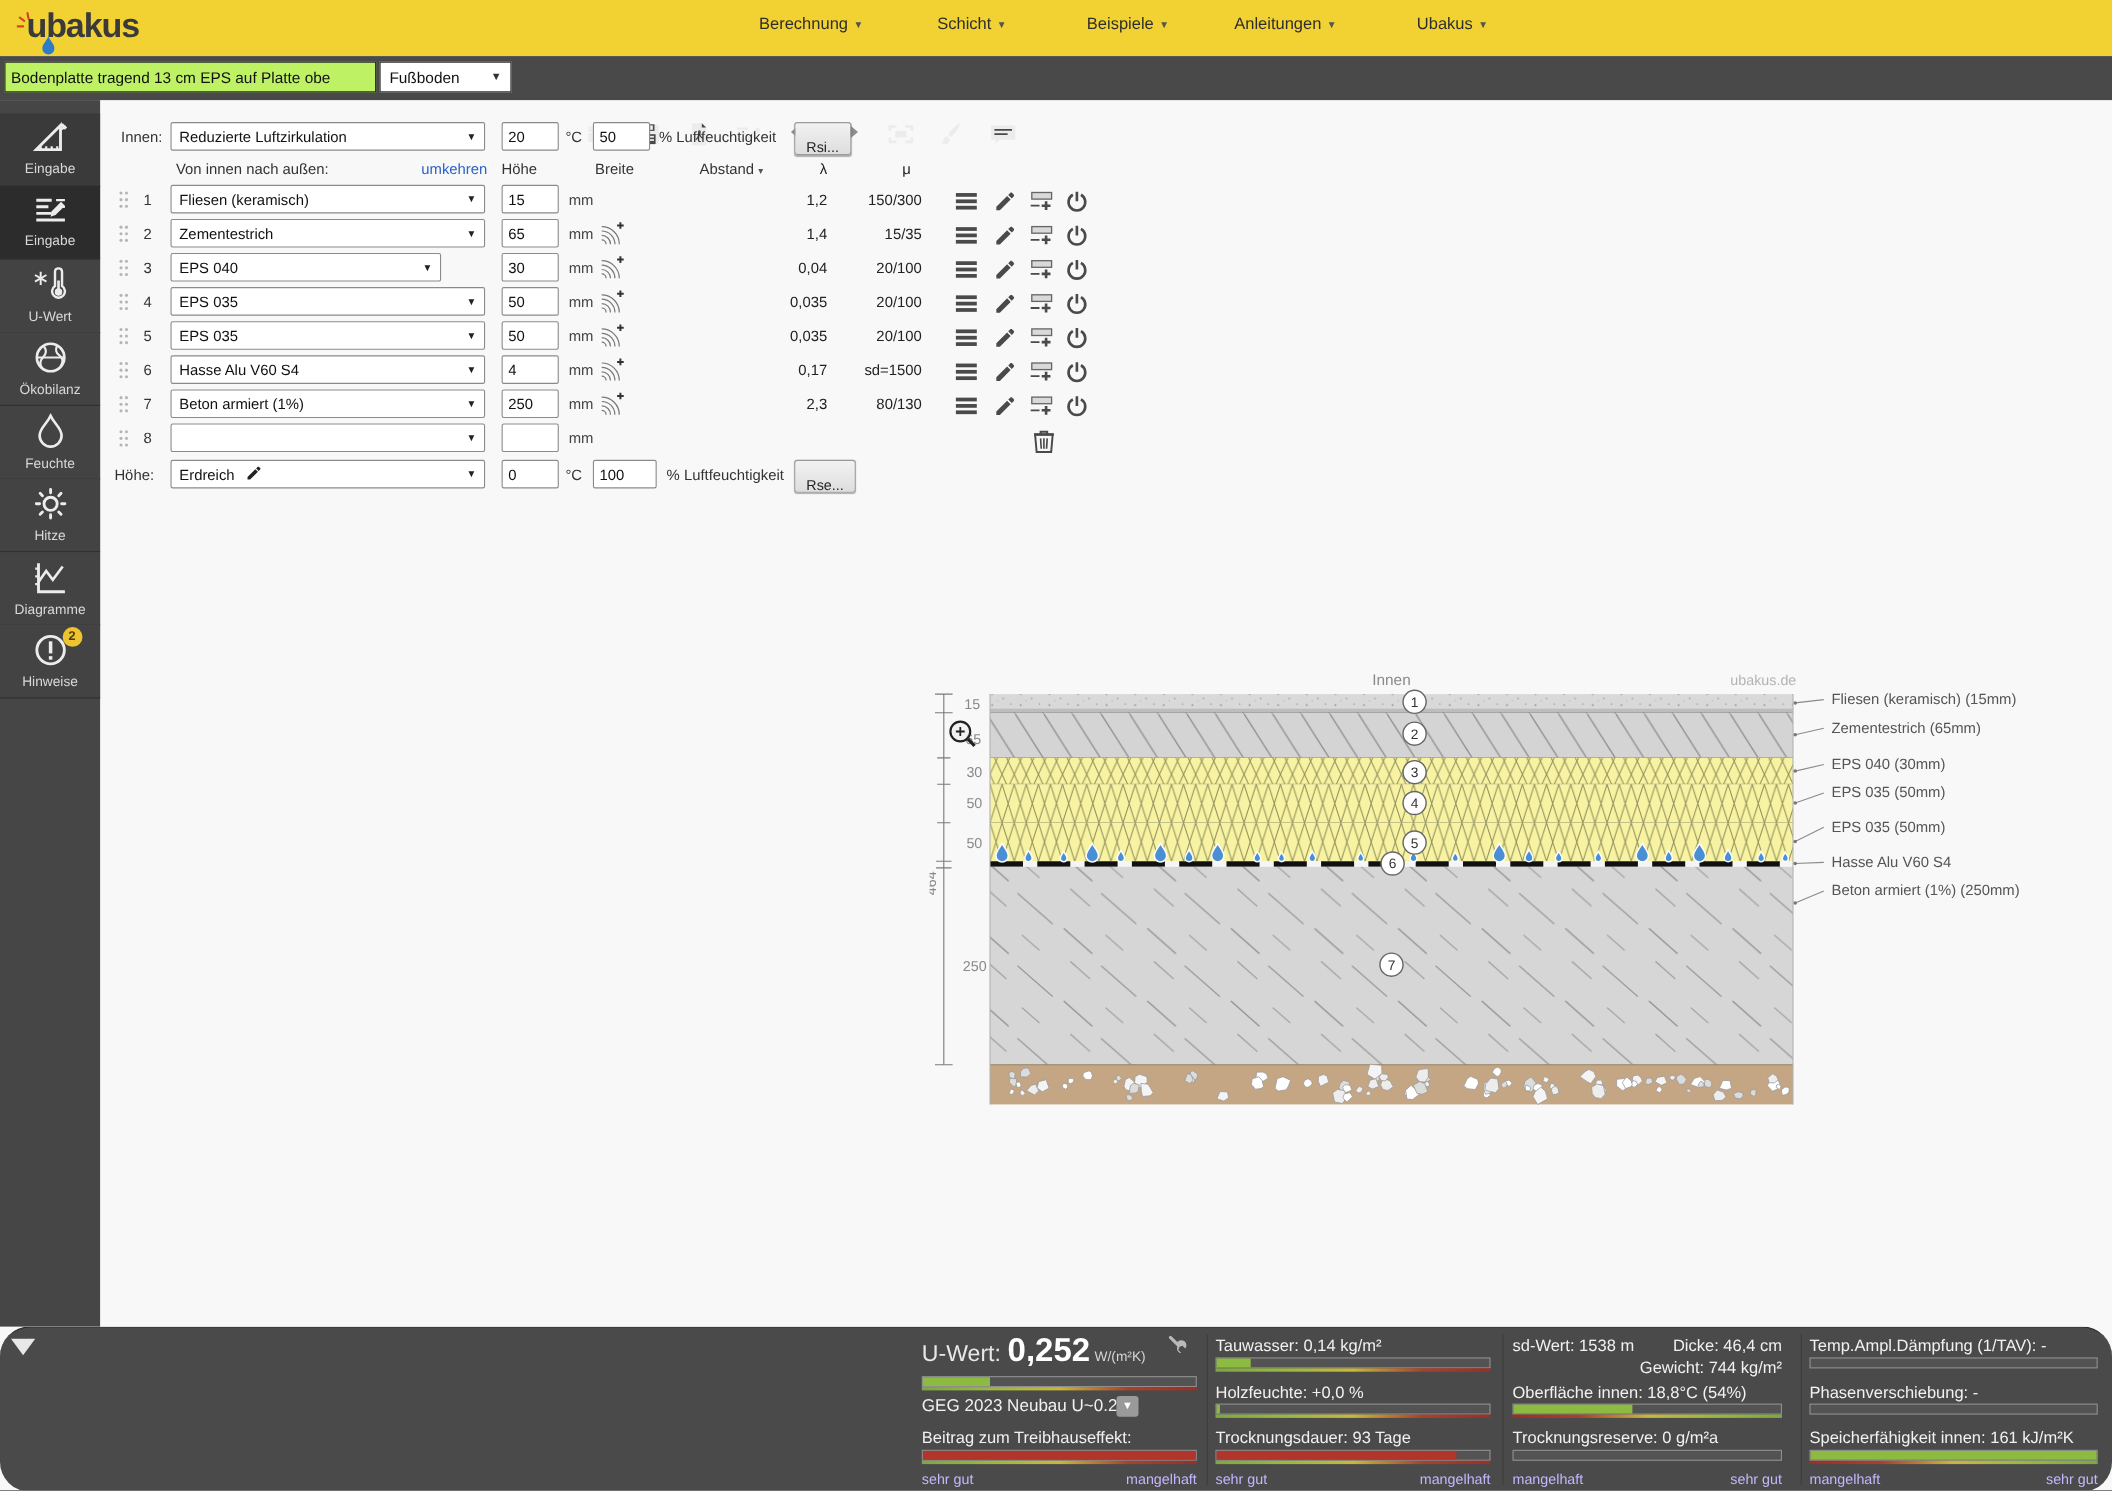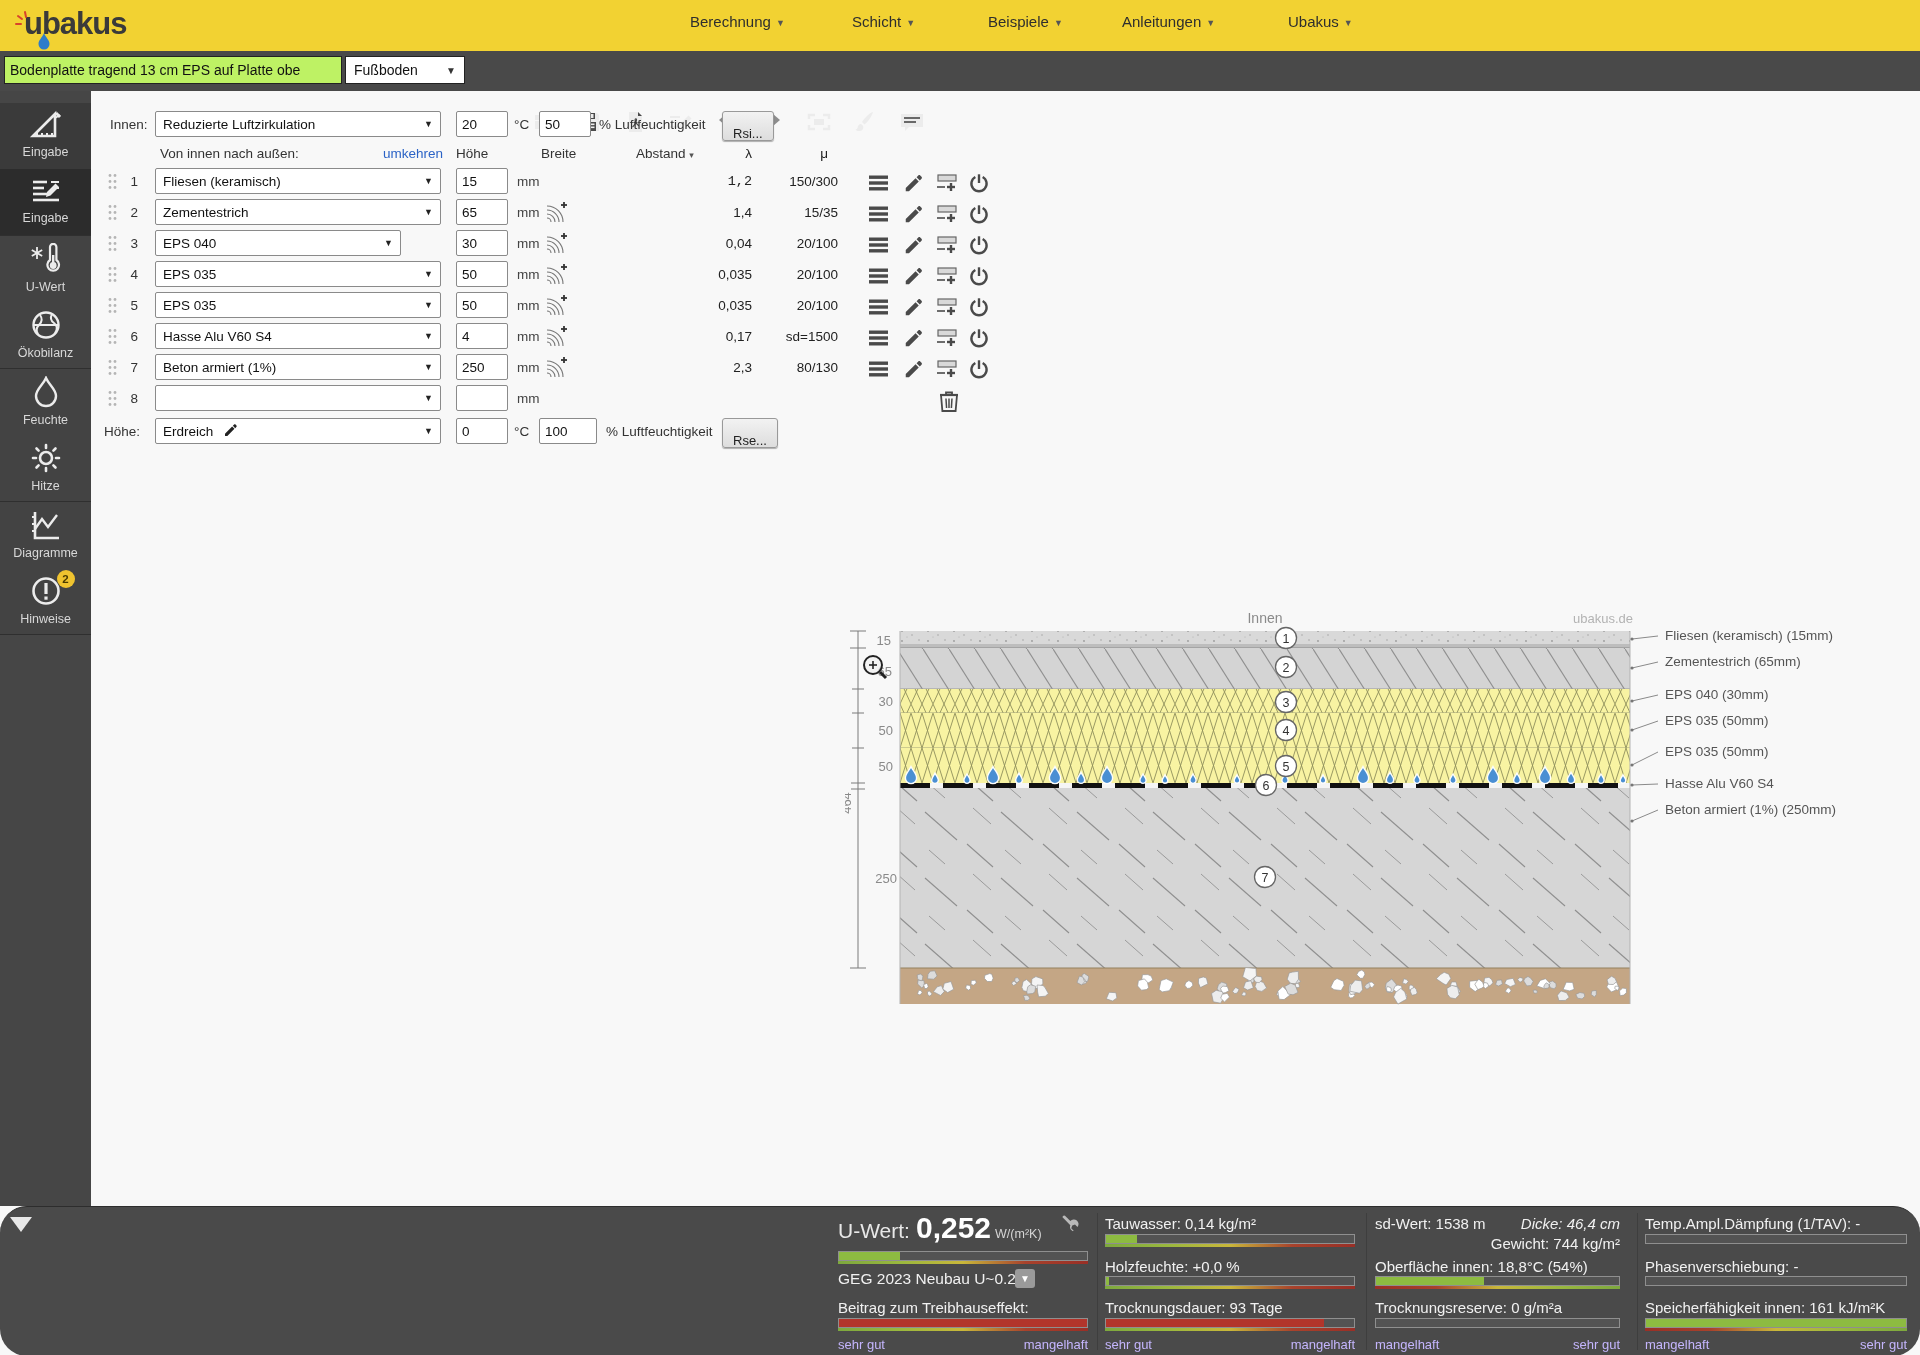--- a/index.html
+++ b/index.html
@@ -261,21 +261,21 @@
               <circle cx="7" cy="14.5" r="1.4"></circle>
             </g>
           </svg></span>
         <div class="f-label" style="left:124px;top:174px;width:14px;text-align:right;">1</div>
         <div class="dd" style="left:155px;top:168px;width:286px;">
           <span>Fliesen (keramisch)</span>
           <span class="arrow">▼</span>
         </div>
         <input class="f-input" style="left: 456px; top: 168px; width: 52px;" value="15">
         <div class="f-label" style="left:517px;top:174px;color:#444;">mm</div>
-        <div class="num-cell" style="left:662px;top:174px;font-family:Liberation Mono, monospace;">1,2</div>
+        <div class="num-cell" style="left:662px;top:174px;">1,2</div>
         <div class="num-cell" style="left:748px;top:174px;">150/300</div>
         <span class="row-icon" style="left:868px;top:172px;"><svg width="22" height="22" viewBox="0 0 22 22">
             <g fill="#4a4a4a">
               <rect x="1" y="3.5" width="19" height="3.4"></rect>
               <rect x="1" y="9.3" width="19" height="3.4"></rect>
               <rect x="1" y="15.1" width="19" height="3.4"></rect>
             </g>
           </svg></span>
         <span class="row-icon" style="left:903px;top:172px;"><svg width="22" height="22" viewBox="0 0 24 24">
             <path d="M3 17.5V21h3.5L17.2 10.3l-3.5-3.5zM14.8 5.7l3.5 3.5 1.9-1.9c.6-.6.6-1.5 0-2.1l-1.4-1.4c-.6-.6-1.5-.6-2.1 0z" fill="#4a4a4a"></path>
@@ -949,21 +949,21 @@
     <div class="r-title" style="left:1105px;top:92px;">Trocknungsdauer: 93 Tage</div>
     <div class="gauge has-strip" style="left:1105px;top:111px;width:250px;">
         <div class="track"></div>
         <div class="fill" style="width: calc(88% - 2px); background: rgb(178, 53, 43);"></div>
         <div class="strip ltr"></div>
       </div>
     <div class="r-note" style="left:1105px;top:130px;">sehr gut</div>
     <div class="r-note" style="left:1355px;top:130px;transform:translateX(-100%);">mangelhaft</div>
 
     <div class="r-title" style="left:1375px;top:8px;">sd-Wert: 1538 m</div>
-    <div class="r-title" style="left:1620px;top:8px;transform:translateX(-100%);font-style:italic;">Dicke: 46,4 cm</div>
+    <div class="r-title" style="left:1620px;top:8px;transform:translateX(-100%);">Dicke: 46,4 cm</div>
     <div class="r-title" style="left:1620px;top:28px;transform:translateX(-100%);">Gewicht: 744 kg/m²</div>
     <div class="r-title" style="left:1375px;top:51px;">Oberfläche innen: 18,8°C (54%)</div>
     <div class="gauge has-strip" style="left:1375px;top:69px;width:245px;">
         <div class="track"></div>
         <div class="fill" style="width: calc(45% - 2px); background: rgb(141, 187, 65);"></div>
         <div class="strip rtl"></div>
       </div>
     <div class="r-title" style="left:1375px;top:92px;">Trocknungsreserve: 0 g/m²a</div>
     <div class="gauge" style="left:1375px;top:111px;width:245px;">
         <div class="track"></div>

